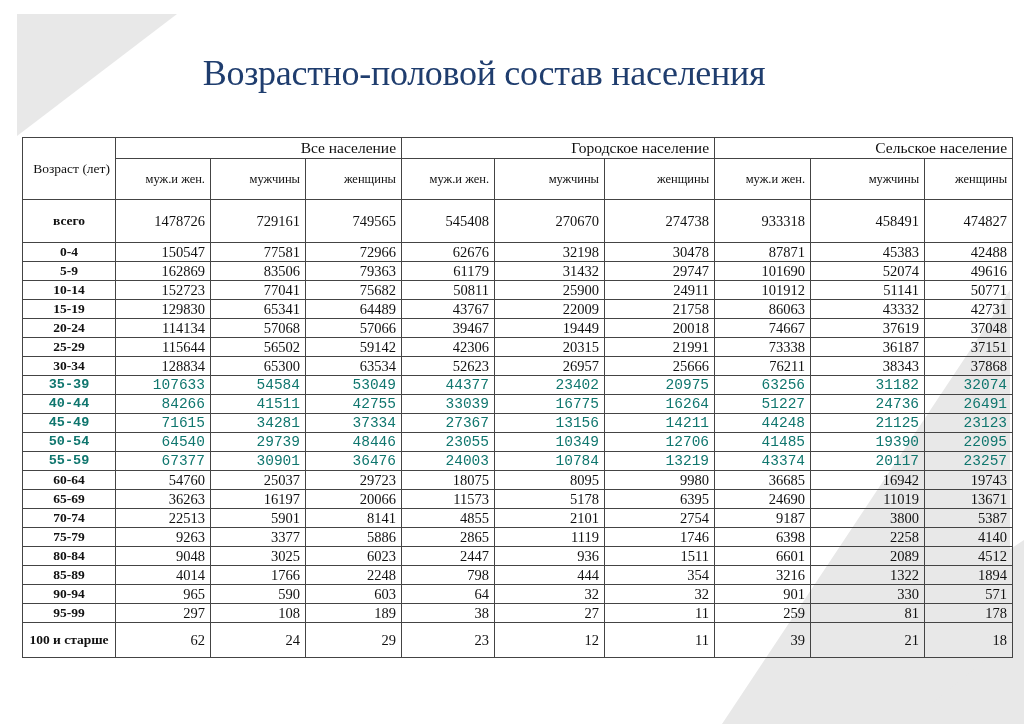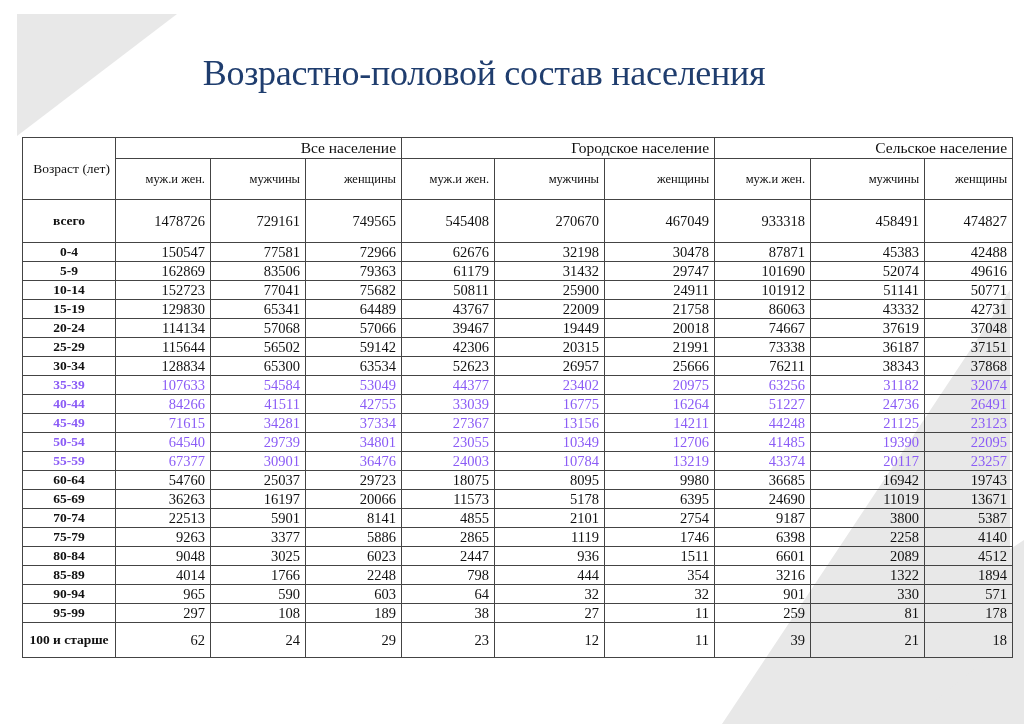--- a/index.html
+++ b/index.html
@@ -75,21 +75,21 @@
       padding-left: 3px;
     }
     td.num {
       text-align: right;
       font-size: 14.5px;
       padding-right: 4px;
     }
     tr.total td { height: 42px; }
     tr.row td { height: 18px; }
     tr.row.tall td { height: 34px; line-height: 16px; }
-    tr.hl td { color: #8b5cf6; }
+    tr.hl td { color: #0f766e; font-family: Liberation Mono, monospace; }
   </style>
 </head>
 <body>
 
 <svg class="deco" viewBox="0 0 1024 724" xmlns="http://www.w3.org/2000/svg">
   <polygon points="17,14 177,14 17,136" fill="#e8e8e8"></polygon>
   <polygon points="745,724 1024,724 1024,560 1010,560 1010,640 930,705 1010,705 1010,724 1024,724 1024,540" fill="#e8e8e8"></polygon>
   <polygon points="722,724 930,724 930,705 1010,640 1010,290" fill="#e8e8e8"></polygon>
 </svg>
 
@@ -128,21 +128,21 @@
     </tr>
   </thead>
   <tbody id="table-body">
       <tr class="total">
         <td class="age">всего</td>
         <td class="num">1478726</td>
         <td class="num">729161</td>
         <td class="num">749565</td>
         <td class="num">545408</td>
         <td class="num">270670</td>
-        <td class="num">467049</td>
+        <td class="num">274738</td>
         <td class="num">933318</td>
         <td class="num">458491</td>
         <td class="num">474827</td>
       </tr>
       <tr class="row">
         <td class="age">0-4</td>
         <td class="num">150547</td>
         <td class="num">77581</td>
         <td class="num">72966</td>
         <td class="num">62676</td>
@@ -257,21 +257,21 @@
         <td class="num">13156</td>
         <td class="num">14211</td>
         <td class="num">44248</td>
         <td class="num">21125</td>
         <td class="num">23123</td>
       </tr>
       <tr class="row hl">
         <td class="age">50-54</td>
         <td class="num">64540</td>
         <td class="num">29739</td>
-        <td class="num">34801</td>
+        <td class="num">48446</td>
         <td class="num">23055</td>
         <td class="num">10349</td>
         <td class="num">12706</td>
         <td class="num">41485</td>
         <td class="num">19390</td>
         <td class="num">22095</td>
       </tr>
       <tr class="row hl">
         <td class="age">55-59</td>
         <td class="num">67377</td>

